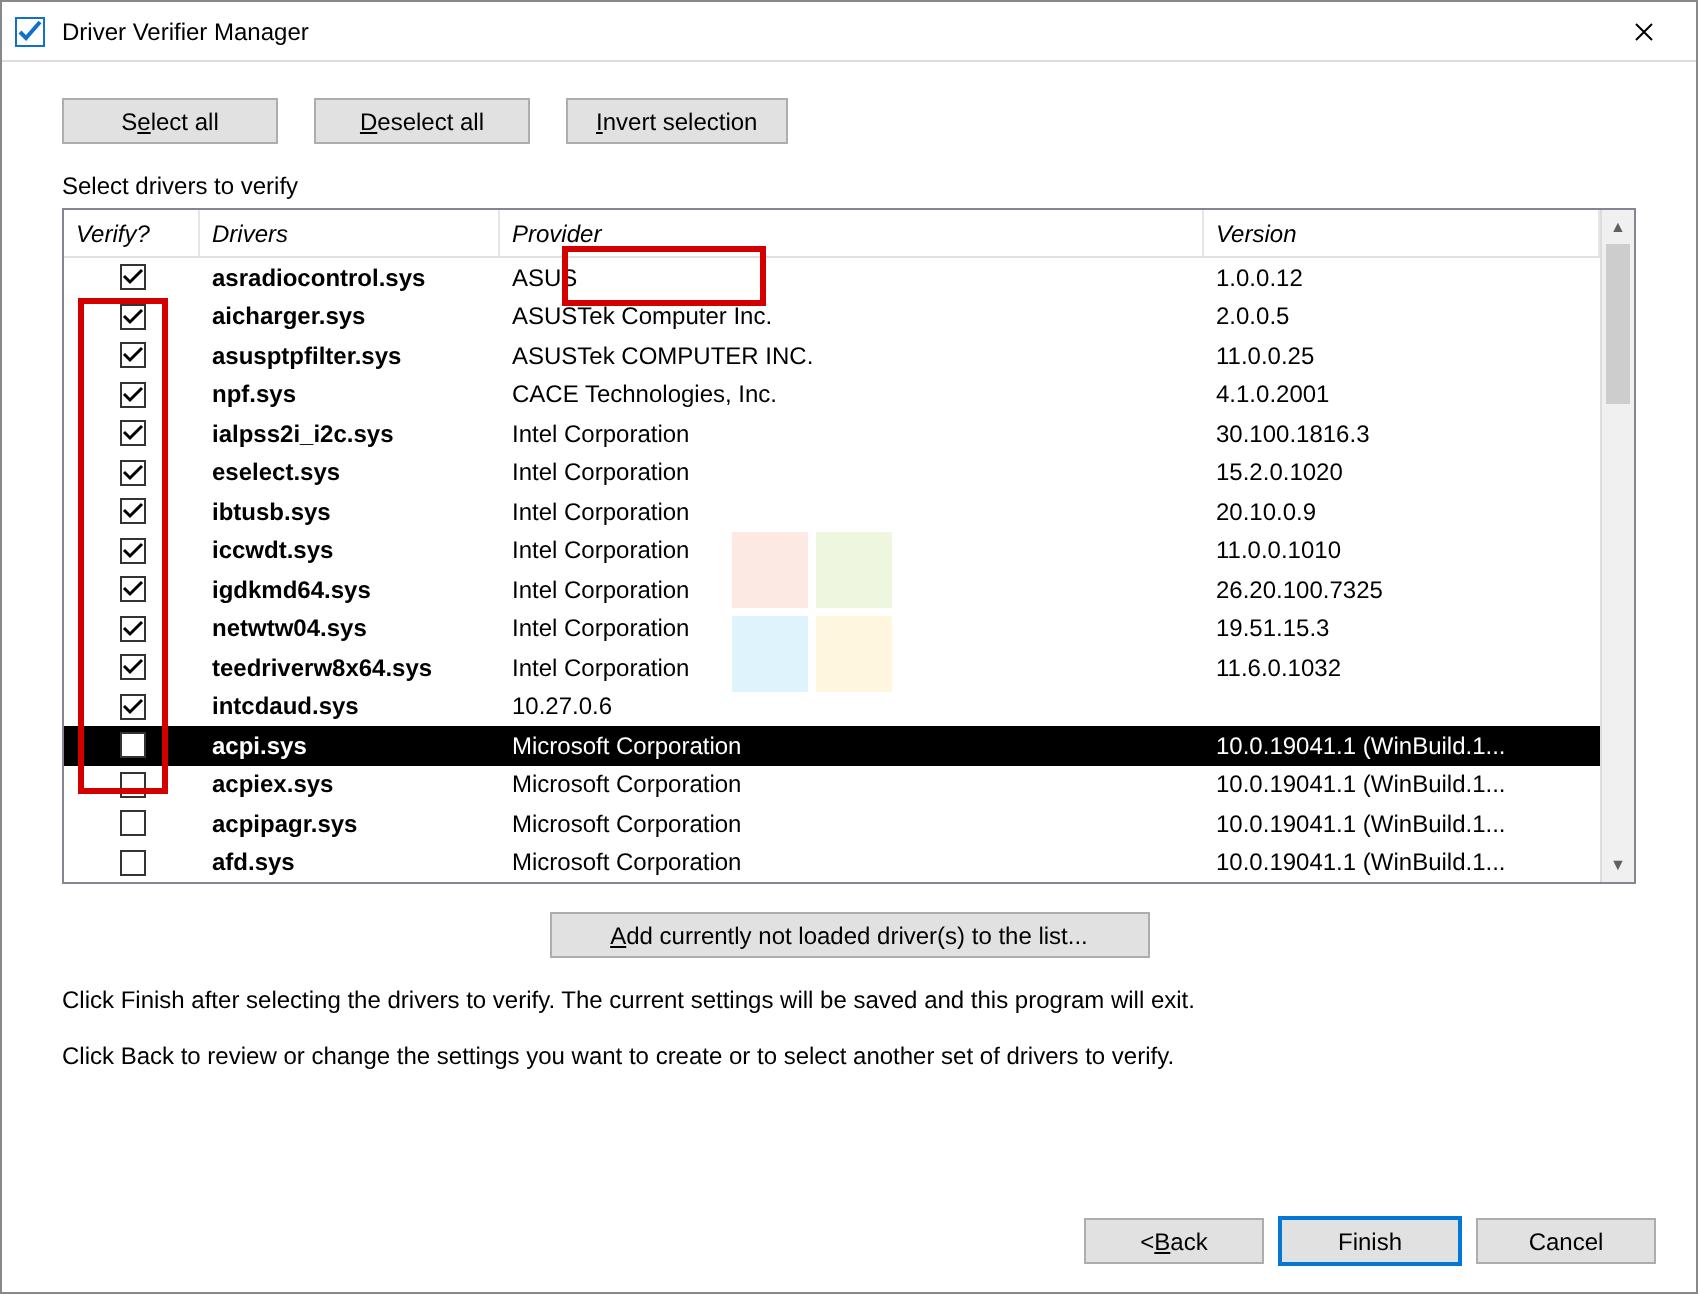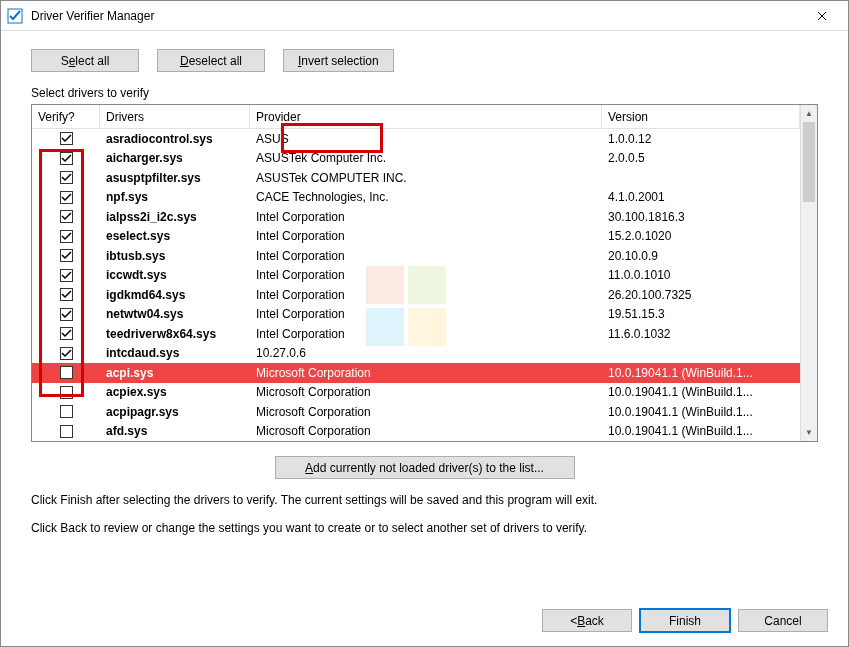--- a/index.html
+++ b/index.html
@@ -9,29 +9,29 @@
   .titlebar .icon { width: 16px; height: 16px; margin-right: 8px; }
   .titlebar .title { flex: 1; font-size: 12px; }
   .titlebar .close { width: 40px; height: 28px; display: flex; align-items: center; justify-content: center; font-size: 14px; }
   .content { padding: 18px 30px 0 30px; }
   .btnrow { display: flex; gap: 18px; margin-bottom: 14px; }
   .btn { min-width: 108px; height: 23px; background: #e1e1e1; border: 1px solid #adadad; display: inline-flex; align-items: center; justify-content: center; padding: 0 14px; cursor: pointer; }
   .btn .u { text-decoration: underline; }
   .label { margin: 4px 0 4px 0; }
   .list { border: 1px solid #828790; height: 338px; position: relative; display: flex; }
   .listbody { flex: 1; overflow: hidden; }
-  .head { display: flex; height: 24px; background: #fff; border-bottom: 1px solid #e0e0e0; }
+  .head { display: flex; height: 24px; background: #fff; border-bottom: 1px solid #e0e0e0; font-style: italic; }
   .head .col { border-right: 1px solid #e5e5e5; display: flex; align-items: center; padding: 0 6px; background: #fff; }
   .col-v { width: 68px; }
   .col-d { width: 150px; }
   .col-p { width: 352px; }
   .col-ver { flex: 1; }
   .rows { }
   .row { display: flex; height: 19.5px; align-items: center; }
-  .row.sel { background: #ef4444; color: #fff; }
+  .row.sel { background: #000000; color: #fff; }
   .row .c { padding: 0 6px; white-space: nowrap; overflow: hidden; text-overflow: ellipsis; }
   .row .cv { width: 68px; display: flex; justify-content: center; align-items: center; }
   .row .cd { width: 150px; font-weight: bold; }
   .row .cp { width: 352px; }
   .row .cver { flex: 1; }
   .chk { width: 13px; height: 13px; border: 1px solid #333; background: #fff; display: inline-flex; align-items: center; justify-content: center; }
   .chk svg { width: 11px; height: 11px; }
   .scroll { width: 17px; background: #f0f0f0; border-left: 1px solid #dcdcdc; position: relative; }
   .scroll .arrow { height: 17px; width: 100%; display: flex; align-items: center; justify-content: center; color: #606060; font-size: 8px; cursor: pointer; }
   .scroll .thumb { position: absolute; left: 2px; right: 2px; top: 17px; height: 80px; background: #cdcdcd; }
@@ -124,20 +124,21 @@
           <div class="row">
             <div class="c cv">
               <span class="chk">
                 <svg viewBox="0 0 11 11">
                   <path d="M1 5 L4 8 L10 2" stroke="#000" stroke-width="1.5" fill="none"></path>
                 </svg>
               </span>
             </div>
             <div class="c cd">asusptpfilter.sys</div>
             <div class="c cp">ASUSTek COMPUTER INC.</div>
+            <div class="c cver">11.0.0.25</div>
           </div>
           <div class="row">
             <div class="c cv">
               <span class="chk">
                 <svg viewBox="0 0 11 11">
                   <path d="M1 5 L4 8 L10 2" stroke="#000" stroke-width="1.5" fill="none"></path>
                 </svg>
               </span>
             </div>
             <div class="c cd">npf.sys</div>

